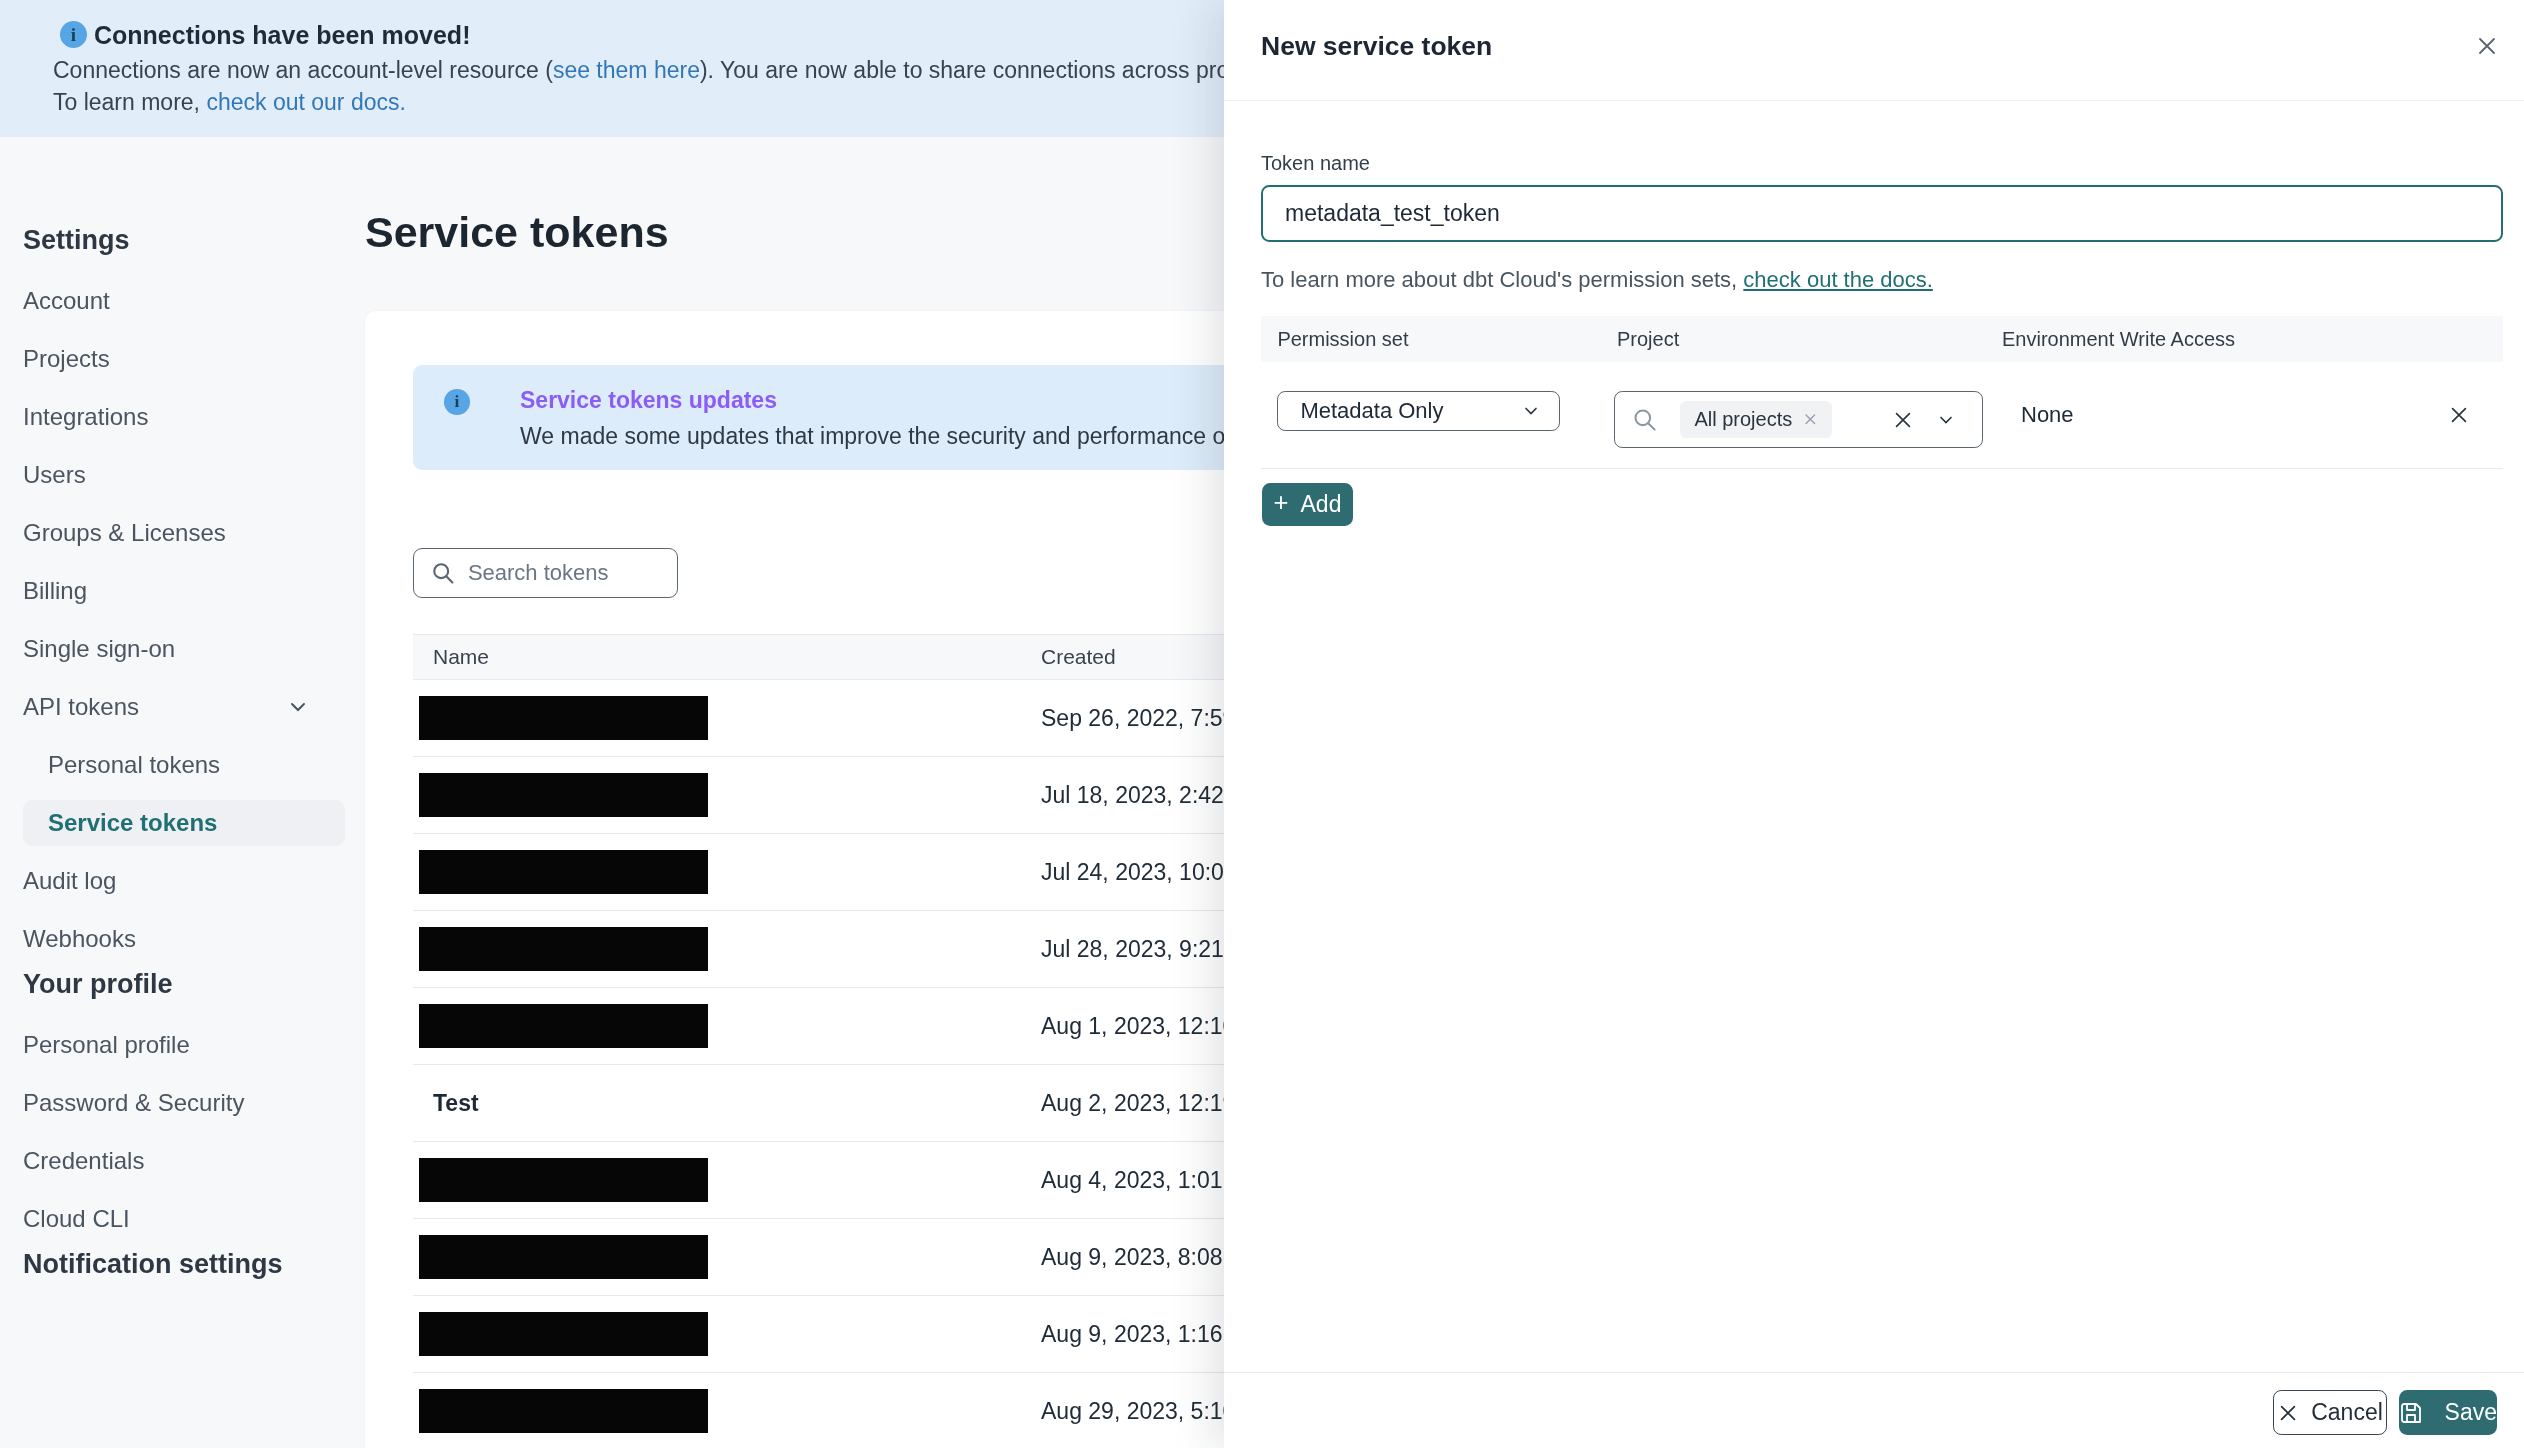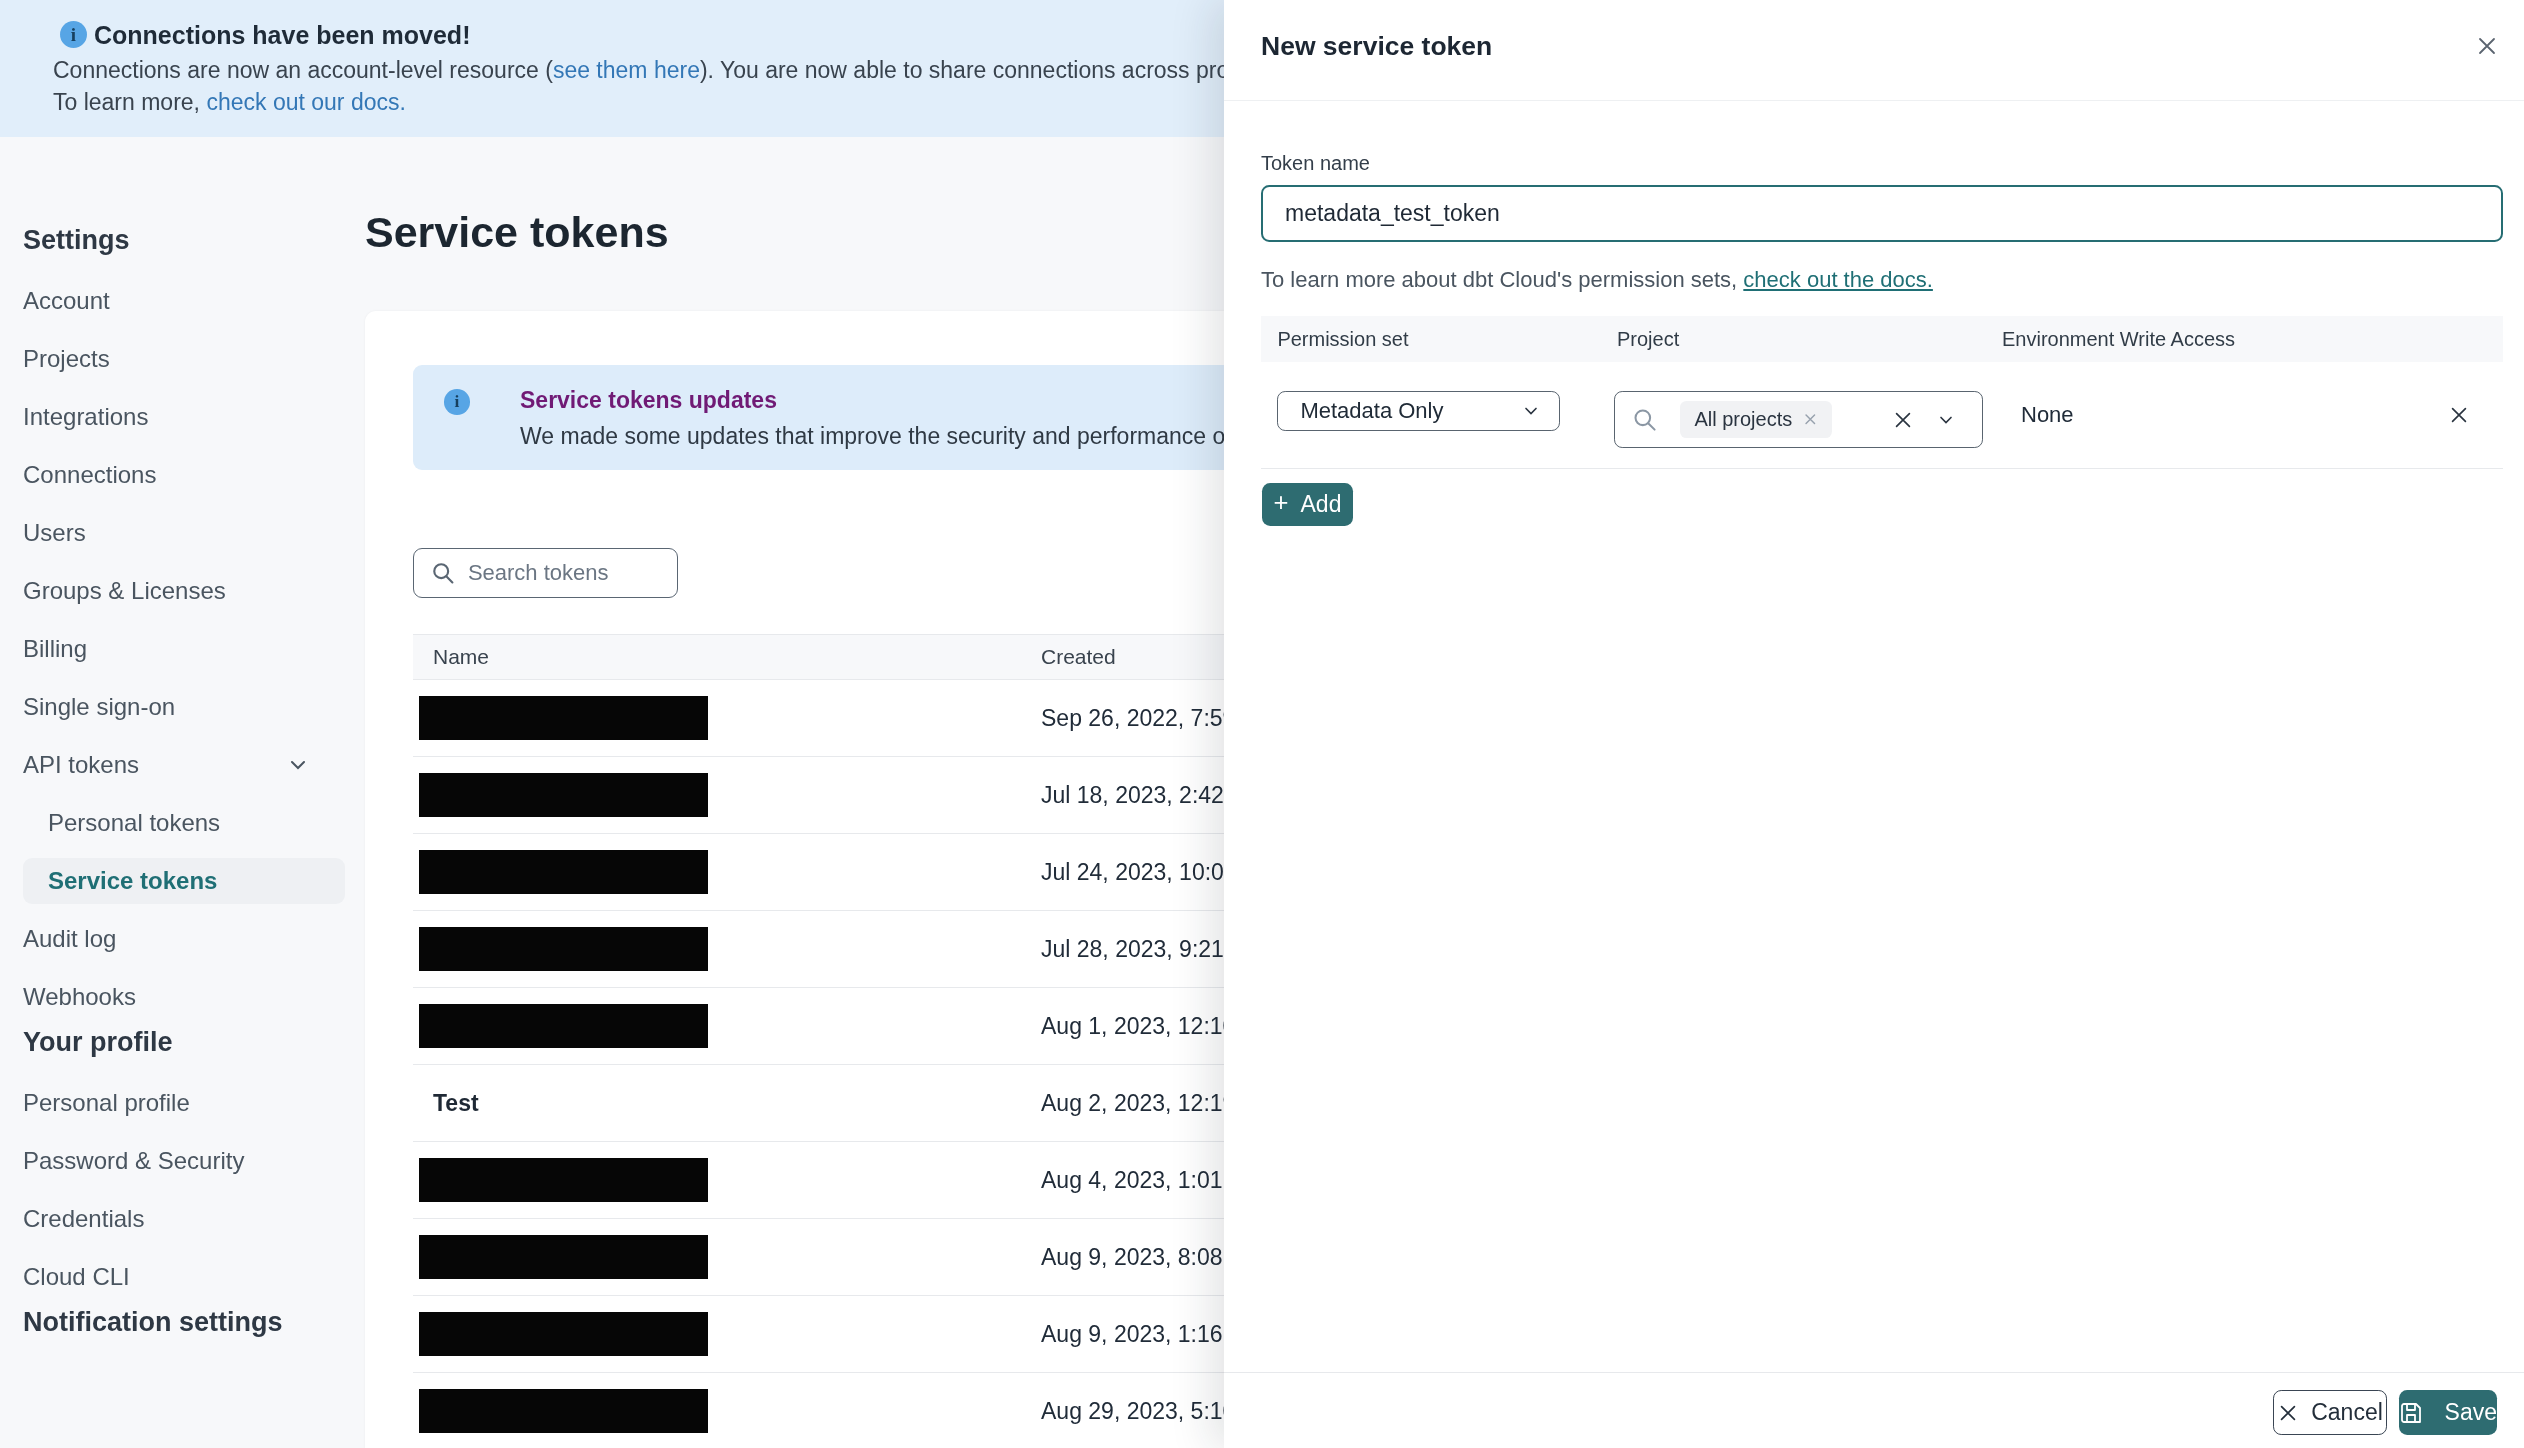--- a/index.html
+++ b/index.html
@@ -28,21 +28,21 @@
   .side-item.active .lbl { color:#1f6f75; font-weight:bold; }
   .side-chevron { position:absolute; right:35px; top:50%; transform:translateY(-50%); display:flex; }
 
   
   .page-title { position:absolute; left:365px; top:208px; font-size:43px; font-weight:bold; color:#1c2630; z-index:0; }
   .card { position:absolute; left:365px; top:311px; width:2159px; height:1137px; background:#ffffff;
           border-radius:11px 11px 0 0; box-shadow:0 0.9px 2.7px rgba(20,30,45,0.05); z-index:0; overflow:hidden; }
 
   .info-box { position:absolute; left:48px; top:54px; width:1781px; height:105px; background:#ddecfa; border-radius:9px; }
   .info-box .banner-icon { left:31px; top:24px; width:25.6px; height:25.6px; font-size:17.4px; }
-  .info-title { position:absolute; left:107px; top:22px; font-size:23px; font-weight:bold; color:#701a75; white-space:nowrap; }
+  .info-title { position:absolute; left:107px; top:22px; font-size:23px; font-weight:bold; color:#8b5cf6; white-space:nowrap; }
   .info-body  { position:absolute; left:107px; top:58px; font-size:23px; color:#2f3944; white-space:nowrap; }
 
   .search-box { position:absolute; left:48px; top:237px; width:265px; height:50px; border:1.8px solid #5a6673; border-radius:9px;
                 display:flex; align-items:center; background:#fff; }
   .search-box svg { margin-left:15.5px; flex:0 0 auto; }
   .search-box input { border:none; outline:none; background:transparent; font-family:inherit;
                       font-size:22px; color:#1f2935; width:192px; margin-left:12.8px; }
   .search-box input::placeholder { color:#6b7683; }
 
   .table { position:absolute; left:48px; top:323px; right:0; }
@@ -125,24 +125,20 @@
         <div class="side-item">
               <span class="lbl">Account</span>
               
             </div>
           <div class="side-item">
               <span class="lbl">Projects</span>
               
             </div>
           <div class="side-item">
               <span class="lbl">Integrations</span>
-              
-            </div>
-          <div class="side-item">
-              <span class="lbl">Connections</span>
               
             </div>
           <div class="side-item">
               <span class="lbl">Users</span>
               
             </div>
           <div class="side-item">
               <span class="lbl">Groups &amp; Licenses</span>
               
             </div>

